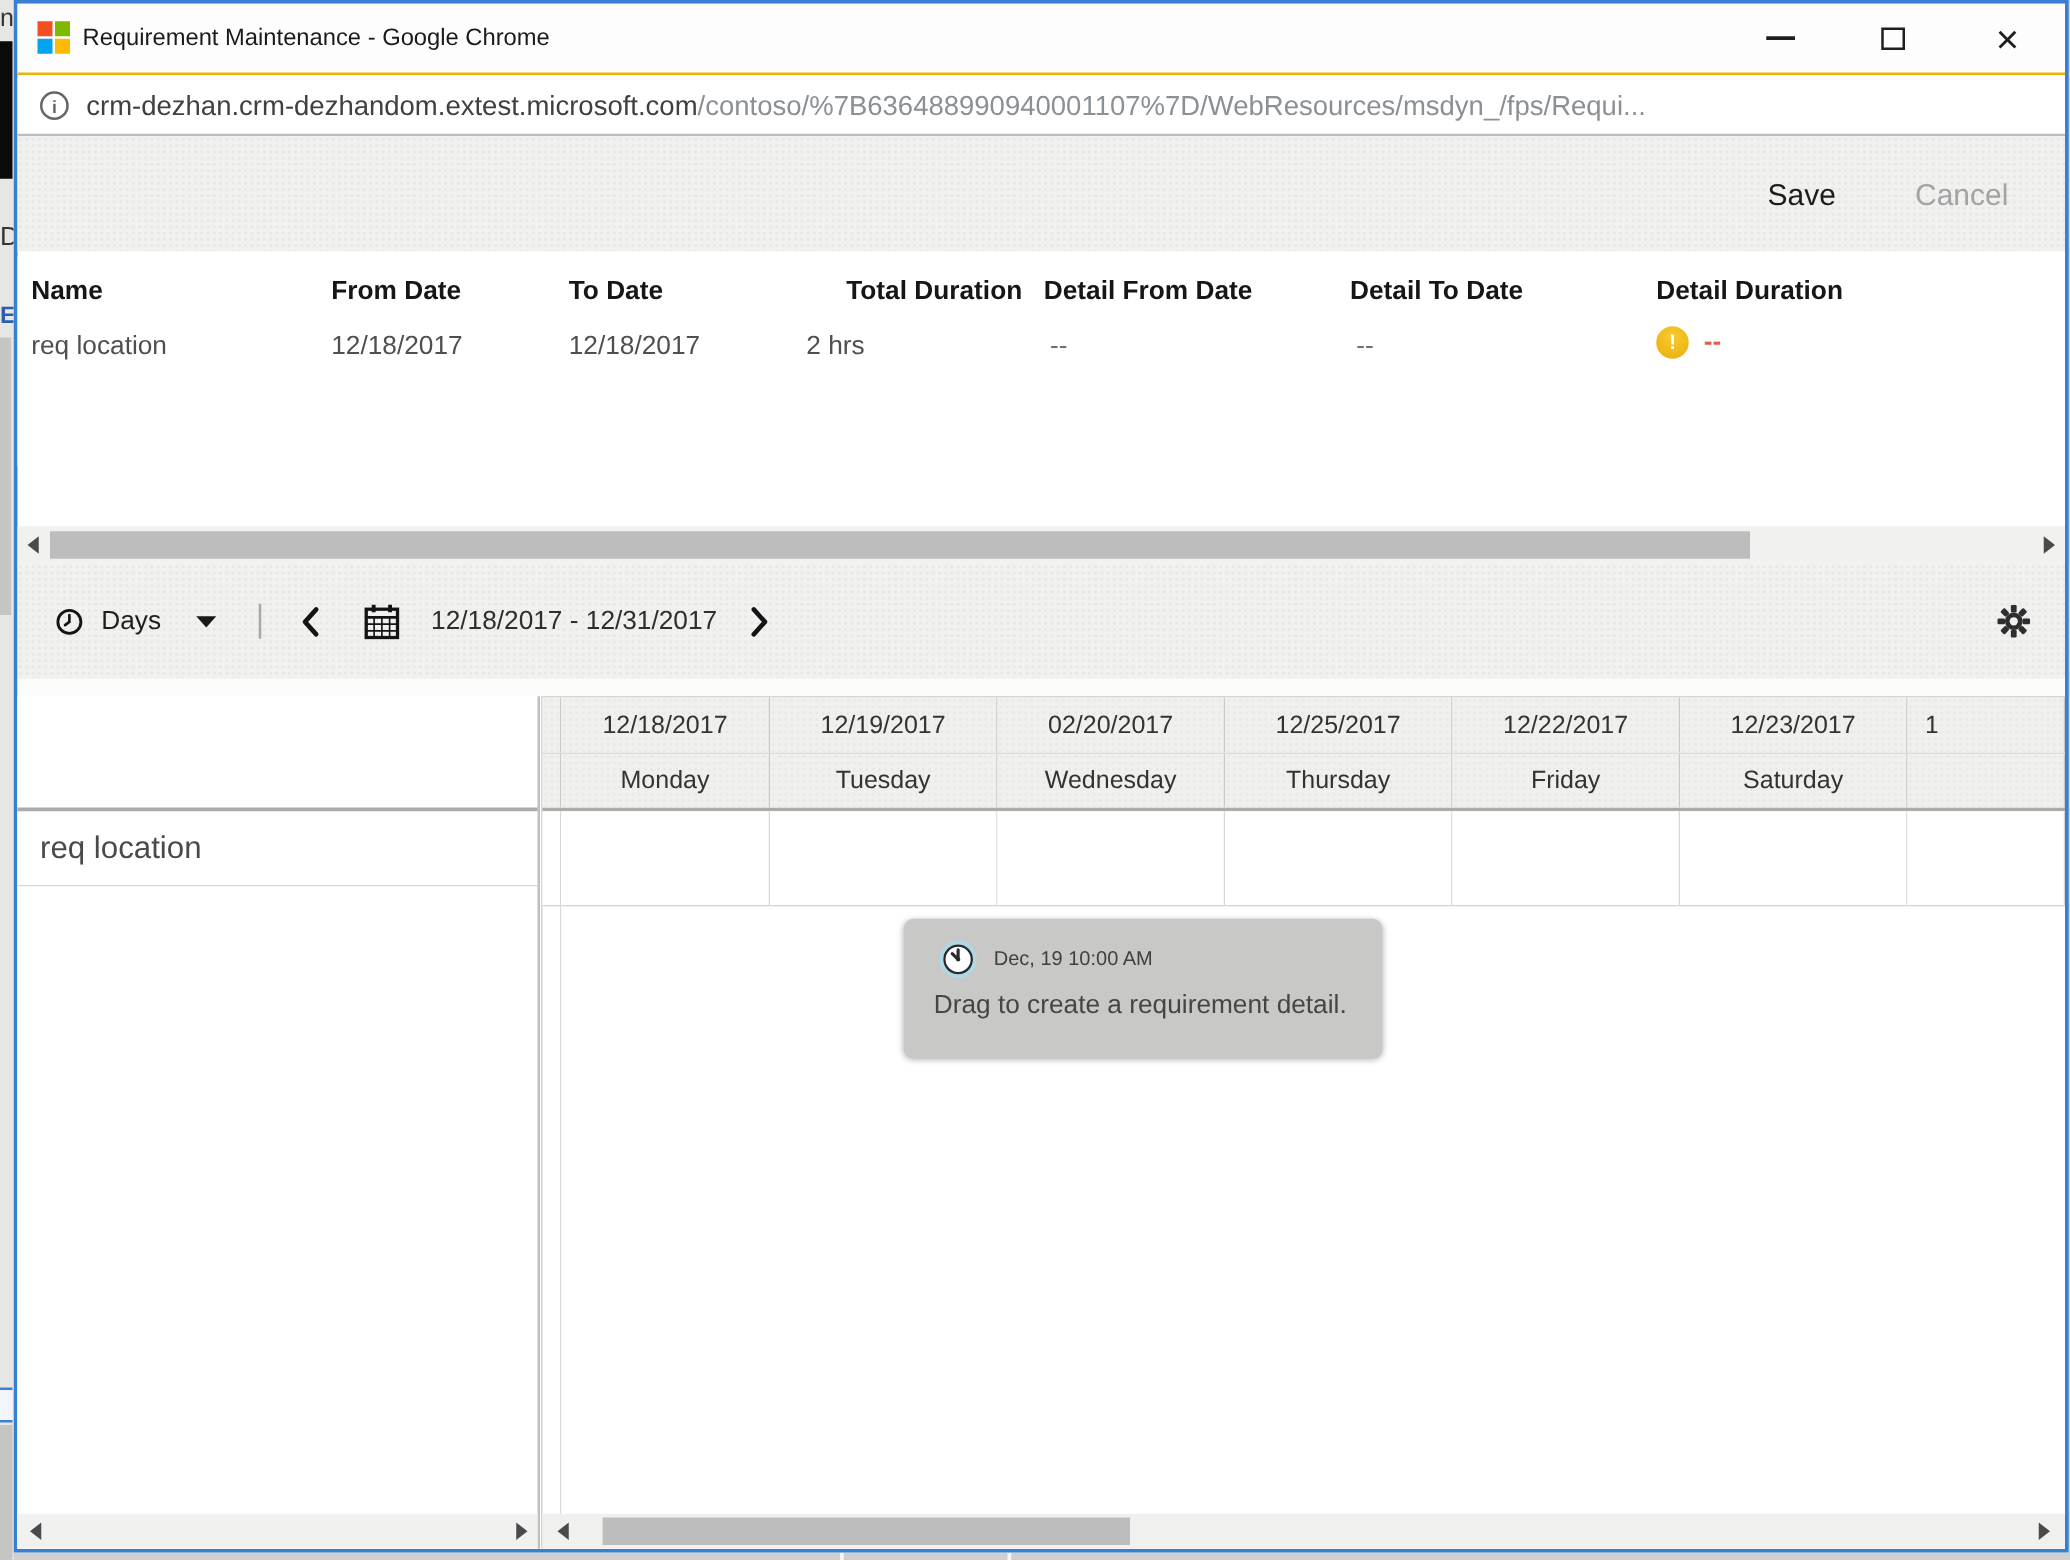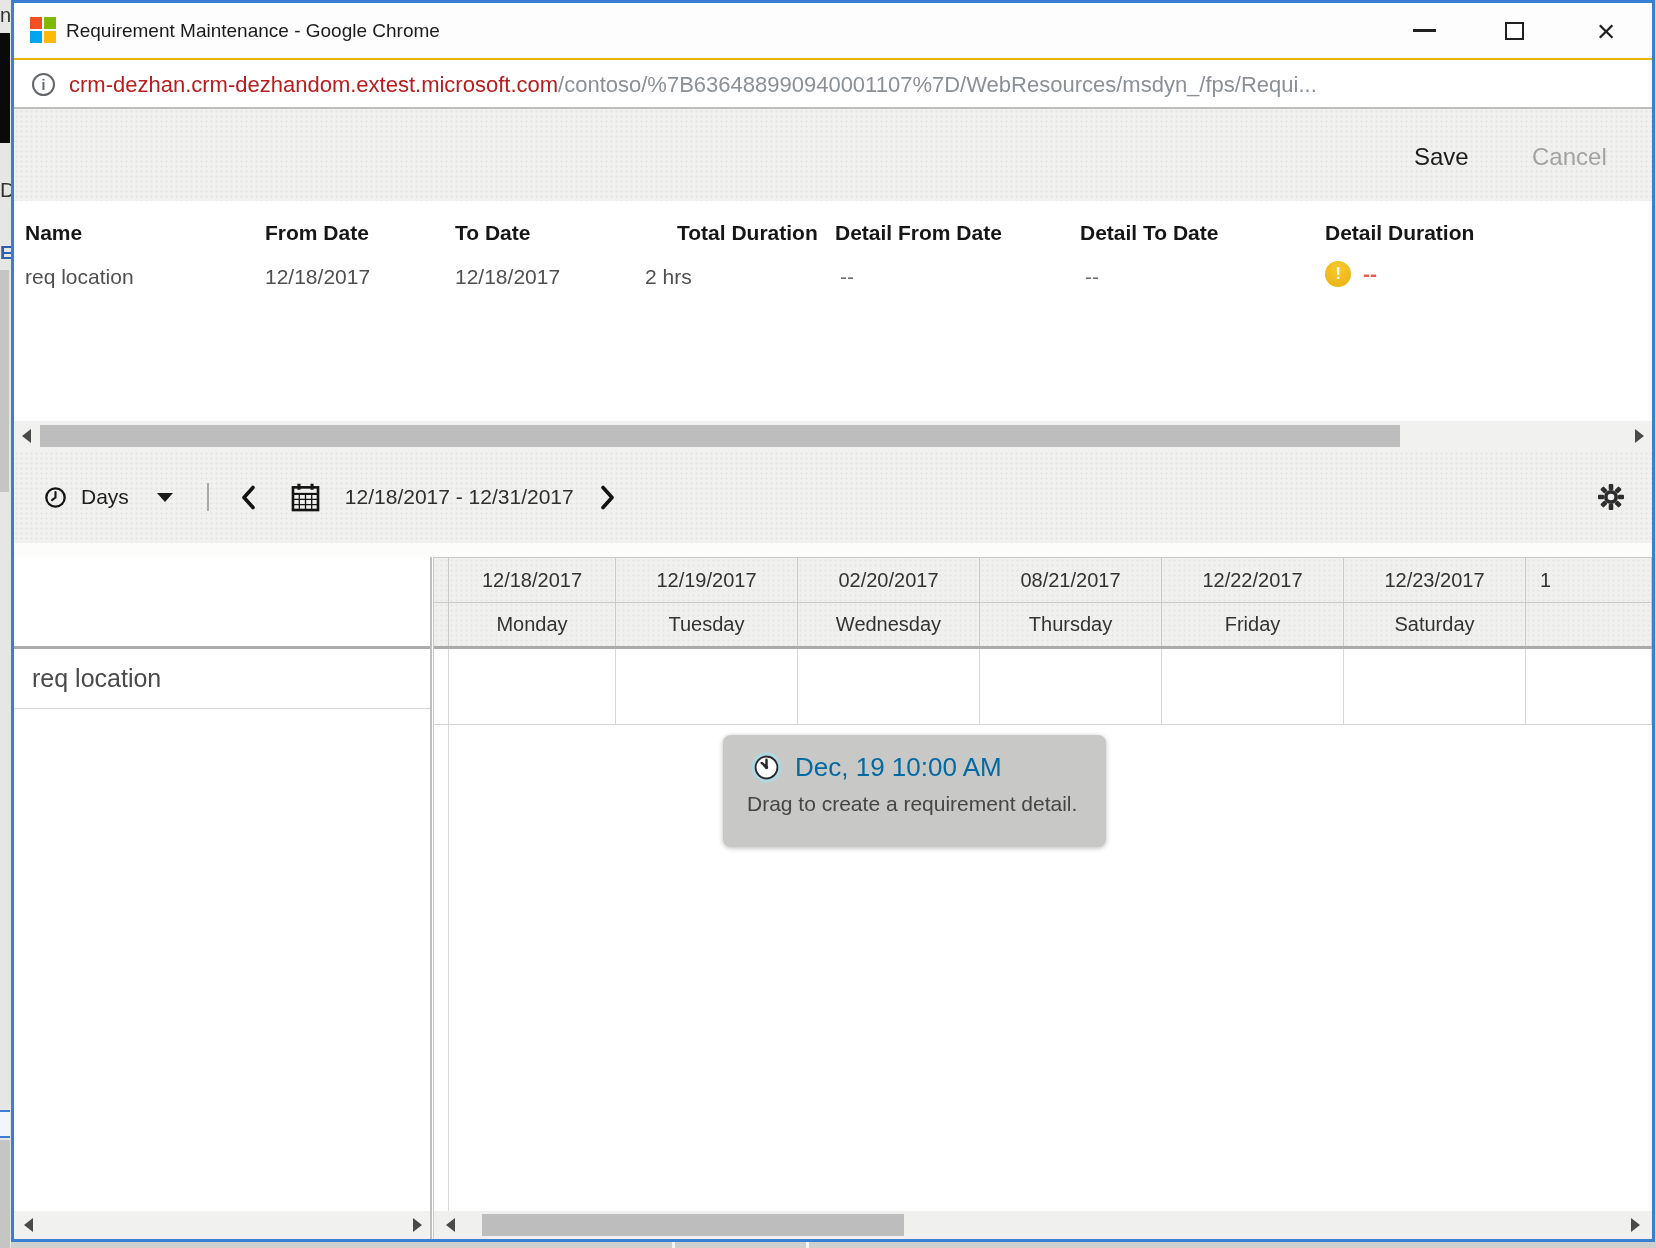--- a/index.html
+++ b/index.html
@@ -29,21 +29,21 @@
   .minbar { width:23px; height:3px; background:#1f1f1f; }
   .maxbox { width:19px; height:18px; border:2px solid #1f1f1f; background:transparent; }
   .closex { font-size:32px; font-weight:400; color:#1f1f1f; line-height:1; }
 
   .urlbar { position:absolute; left:0; top:59px; right:0; height:47px; background:#fff;
     border-bottom:2px solid #bdbdbb; display:flex; align-items:center; }
   .info-icon { width:23px; height:23px; border:2px solid #63676b; border-radius:50%;
     margin-left:18px; display:flex; align-items:center; justify-content:center;
     font-size:14px; color:#63676b; font-weight:bold; flex:none; }
   .urltext { margin-left:14px; font-size:22px; white-space:nowrap; overflow:hidden; }
-  .url-domain { color:#b91c1c; }
+  .url-domain { color:#404040; }
   .url-path { color:#8b9096; }
 
   .graybar { background-color:#f1f1ef;
     background-image:radial-gradient(rgba(110,110,110,.08) 1px, transparent 1.2px);
     background-size:5px 5px; }
 
   .cmdbar { position:absolute; left:0; top:106px; right:0; height:92px; }
   .cmdbar .act { position:absolute; top:33px; font-size:24px; line-height:30px; cursor:pointer; }
   .save { left:1400px; color:#1d1d1d; }
   .cancel { left:1518px; color:#a3a3a3; }
@@ -106,21 +106,21 @@
   .w-c { width:182px; flex:none; }
   .w-last { flex:1; justify-content:flex-start; padding-left:14px; }
   .clipdate { display:inline-block; width:10px; overflow:hidden; white-space:nowrap; }
   .strip-cont { position:absolute; left:0; top:168px; bottom:28px; width:15px; border-right:1px solid #dadad8; }
   .cal-scroll { position:absolute; left:0; right:0; bottom:0; height:28px; background:#f0f0ef; }
 
   
   .dragtip { position:absolute; left:289px; top:178px; width:383px; height:112px;
     background:#c8c8c7; border-radius:8px; box-shadow:0 1px 5px rgba(0,0,0,.28); }
   .tt1 { display:flex; align-items:center; gap:13px; margin:17px 0 0 28px; }
-  .tt1 span { font-size:26px; color:#0369a1; }
+  .tt1 span { font-size:16px; color:#404040; }
   .tt2 { margin:9px 0 0 24px; font-size:21px; color:#454545; white-space:nowrap; }
 </style>
 </head>
 <body>
 
 <div class="screen">
 
   <div class="bg-strip-left">
     <span class="ftxt" style="top:4px;">n</span>
     <div class="abs" style="left:0;top:33px;width:10px;height:110px;background:#0a0a0a;"></div>
@@ -264,21 +264,21 @@
         </div>
       </div>
 
       <div class="calendar">
 
         <div class="cal-row cal-r1">
           <div class="cc w-gut"></div>
           <div class="cc w-c0">12/18/2017</div>
           <div class="cc w-c">12/19/2017</div>
           <div class="cc w-c">02/20/2017</div>
-          <div class="cc w-c">08/21/2017</div>
+          <div class="cc w-c">12/25/2017</div>
           <div class="cc w-c">12/22/2017</div>
           <div class="cc w-c">12/23/2017</div>
           <div class="cc w-last">
               <span class="clipdate">12/24/2017</span>
             </div>
         </div>
 
         <div class="cal-row cal-r2">
           <div class="cc w-gut"></div>
           <div class="cc w-c0">Monday</div>

